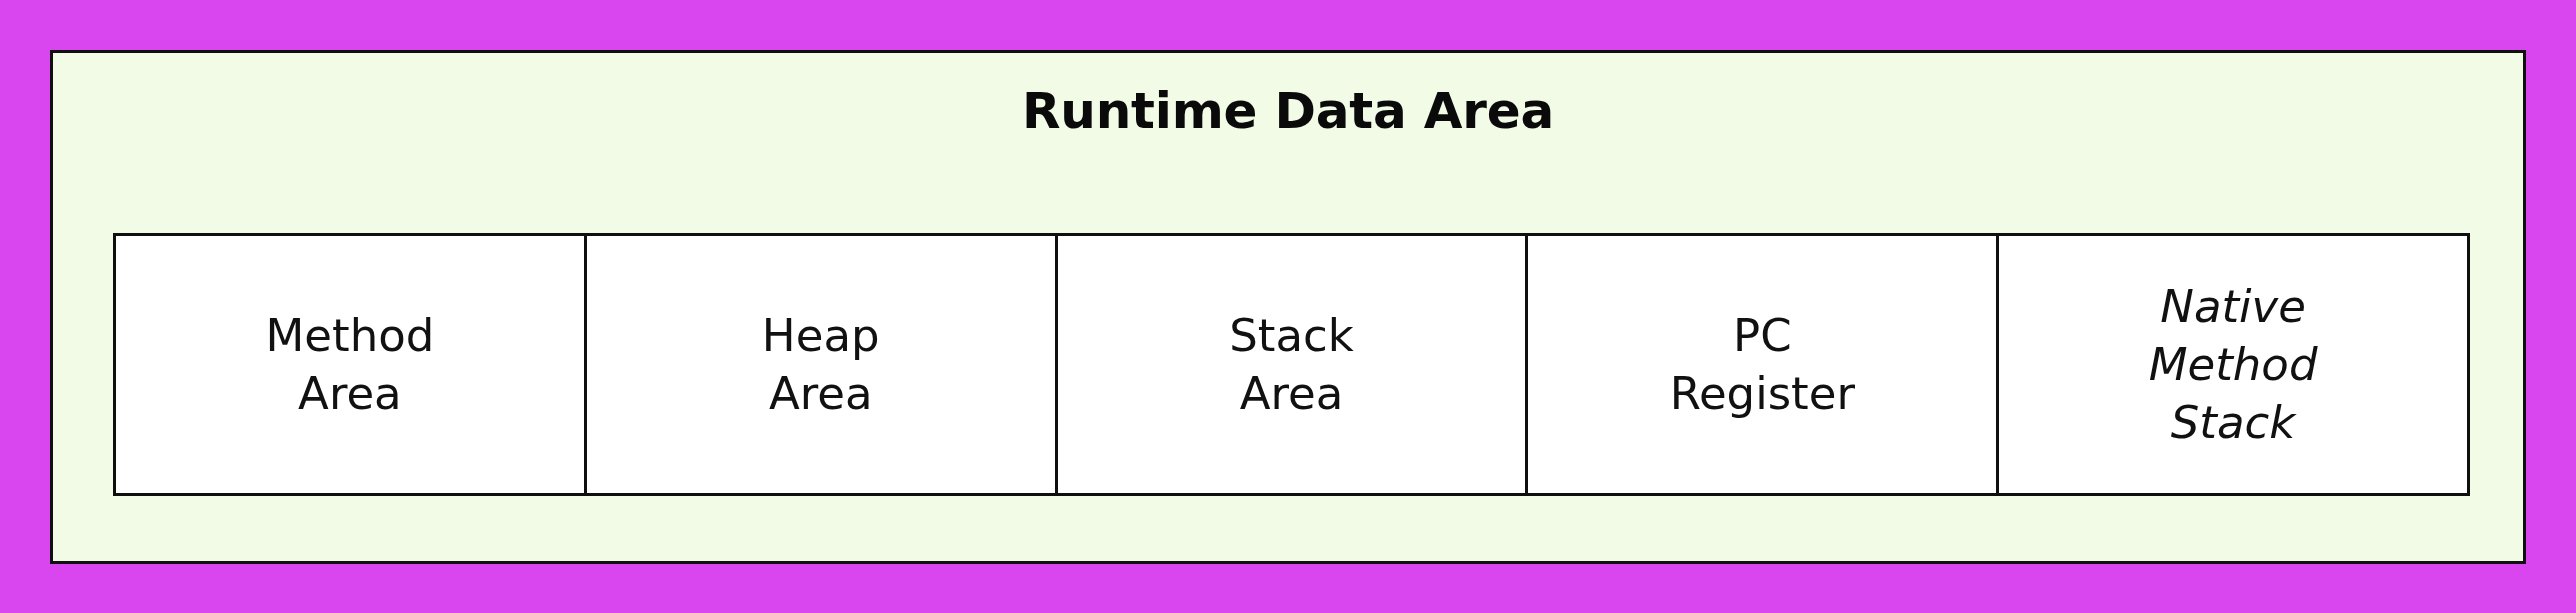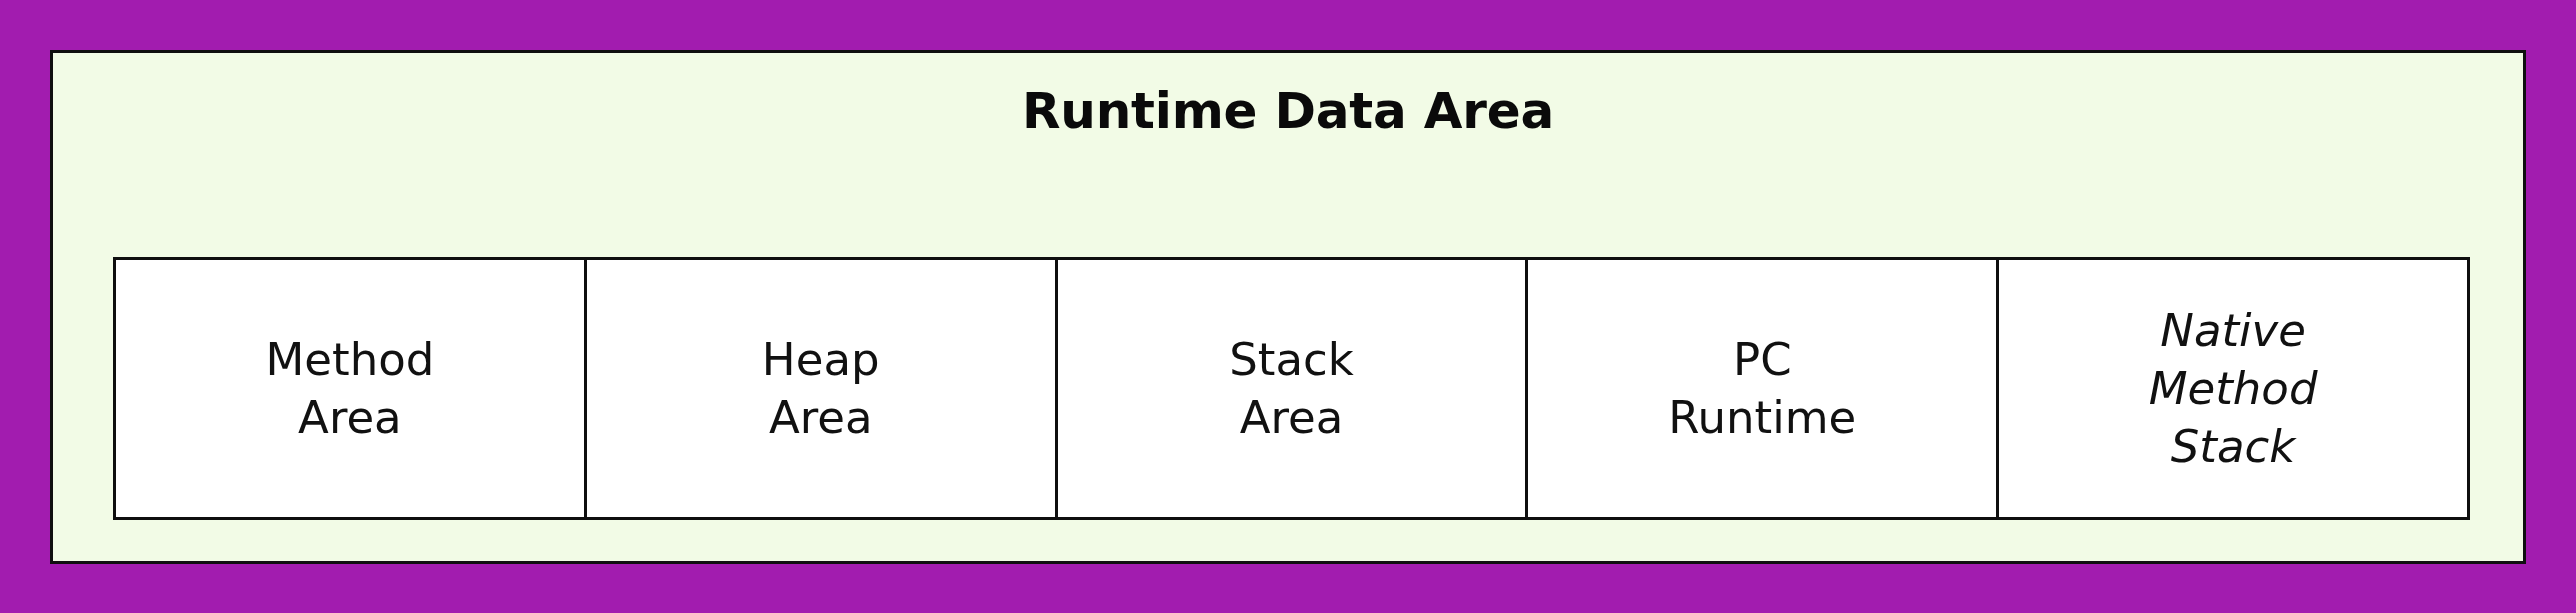--- a/index.html
+++ b/index.html
@@ -11,21 +11,21 @@
     width: 2576px;
     height: 613px;
     overflow: hidden;
     font-family: "DejaVu Sans", "Liberation Sans", sans-serif;
   }
 
   #canvas {
     position: relative;
     width: 2576px;
     height: 613px;
-    background: #a21caf;
+    background: #d946ef;
   }
 
   
   .outer-box {
     position: absolute;
     left: 50px;
     top: 50px;
     width: 2476px;
     height: 514px;
     box-sizing: border-box;
@@ -44,21 +44,21 @@
     line-height: 1.25;
     color: #0a0a0a;
     letter-spacing: -0.2px;
     white-space: nowrap;
   }
 
   
   .inner-row {
     position: absolute;
     left: 60px;
-    top: 204px;
+    top: 180px;
     width: 2357px;
     height: 263px;
     box-sizing: border-box;
     display: flex;
     background: #ffffff;
     border: 3.6px solid #0f0f0f;
   }
 
   .area-cell {
     flex: 1 1 0;
@@ -105,21 +105,21 @@
 Area</span>
       </div>
 
       <div class="area-cell">
         <span class="area-label">Stack
 Area</span>
       </div>
 
       <div class="area-cell">
         <span class="area-label">PC
-Runtime</span>
+Register</span>
       </div>
 
       <div class="area-cell">
         <span class="area-label">Native
 Method
 Stack</span>
       </div>
 
     </div>
   </div>

